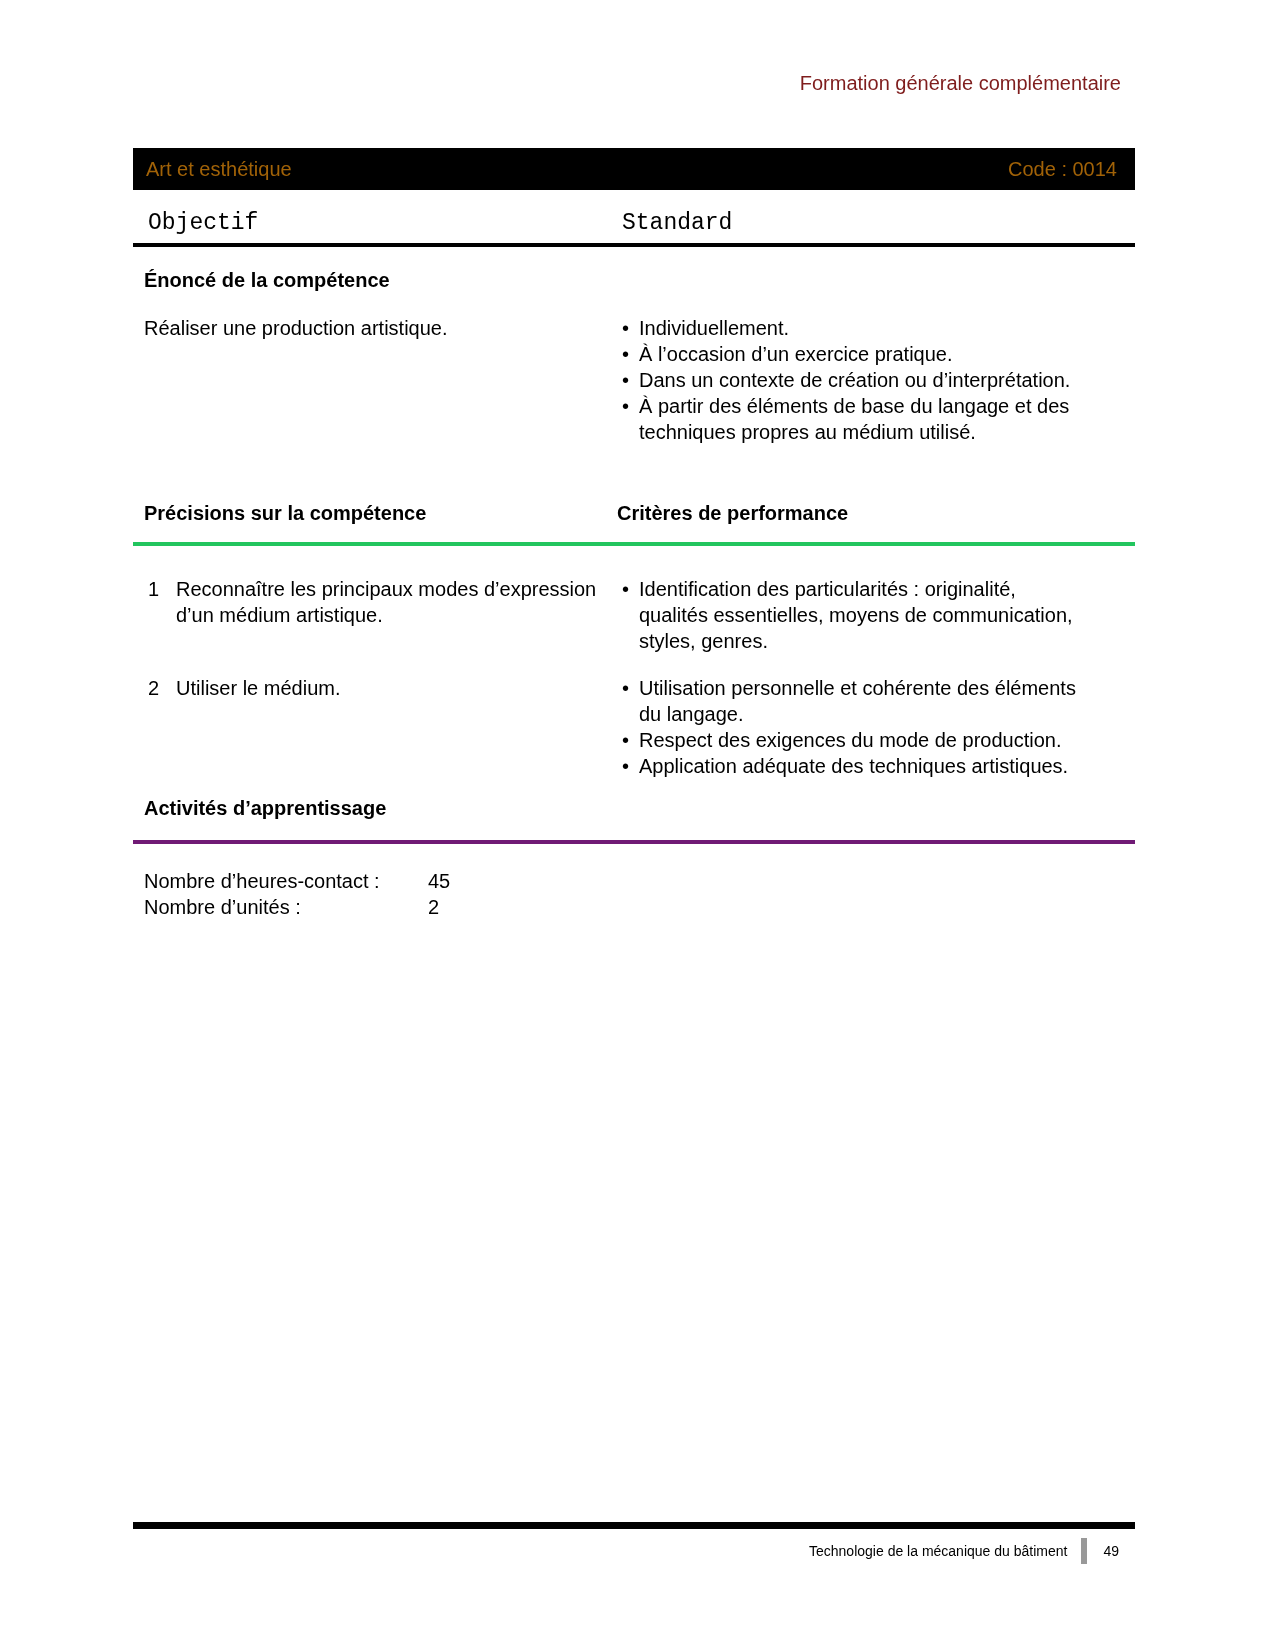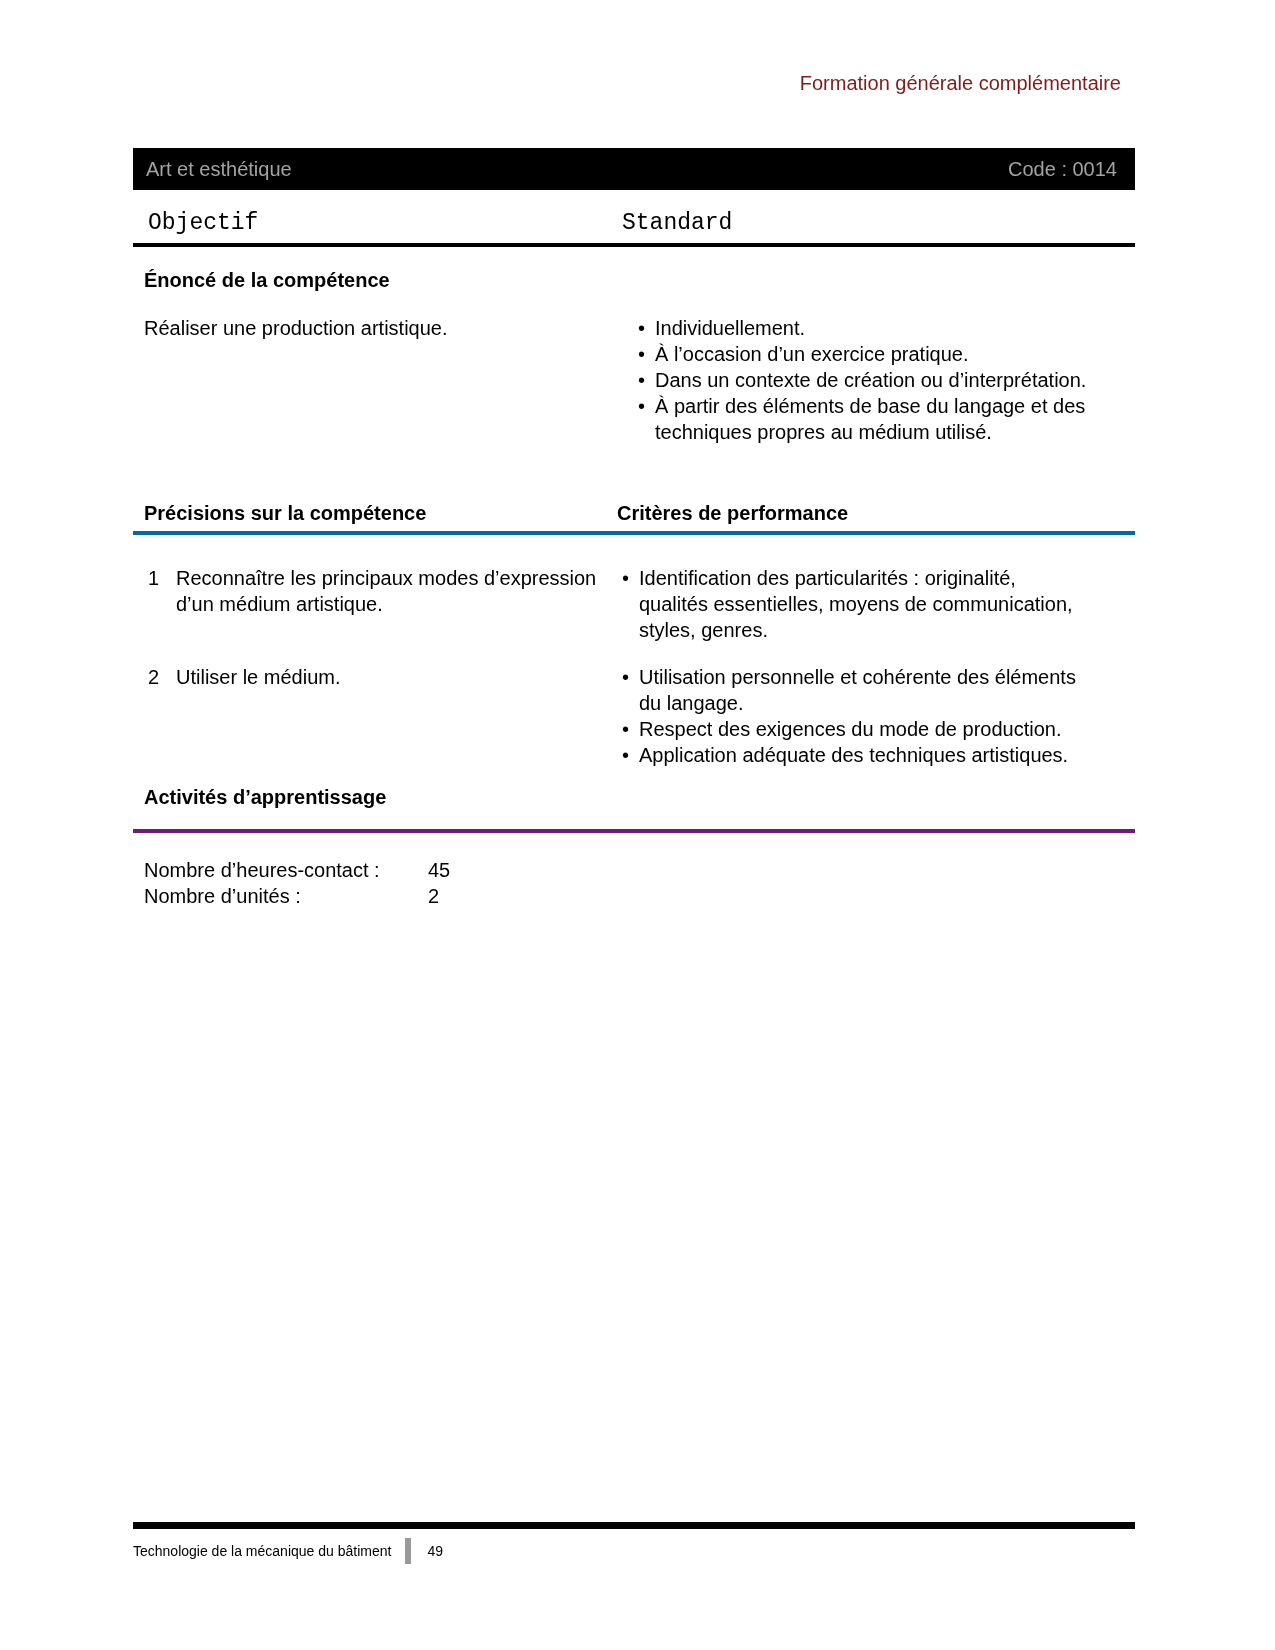--- a/index.html
+++ b/index.html
@@ -21,21 +21,21 @@
     width: 1002px;
   }
   .running-header {
     text-align: right;
     color: #7f1d1d;
     padding-right: 14px;
     margin-bottom: 52px;
   }
   .title-bar {
     background: #000;
-    color: #a3a3a3;
+    color: #a16207;
     height: 42px;
     display: flex;
     align-items: center;
     justify-content: space-between;
     padding: 0 18px 0 13px;
     box-sizing: border-box;
   }
   .col-heads {
     display: grid;
     grid-template-columns: 484px 1fr;
@@ -50,25 +50,25 @@
   .row {
     display: grid;
     grid-template-columns: 484px 1fr;
     align-items: start;
   }
   .sec-head { font-weight: bold; }
   .heads-a { margin-top: 20px; }
   .heads-a .sec-head.l { padding-left: 11px; }
   .heads-b {
     margin-top: 55px;
-    padding-bottom: 5px;
-    border-bottom: 4px solid #0369a1;
+    padding-bottom: 16px;
+    border-bottom: 4px solid #22c55e;
   }
   .heads-b .sec-head.l { padding-left: 11px; }
-  .body-a { margin-top: 22px; gap: 16px; }
+  .body-a { margin-top: 22px; }
   .statement { margin: 0; padding-left: 11px; }
   ul.bullets {
     list-style: none;
     margin: 0;
     padding: 0 0 0 5px;
   }
   ul.bullets li {
     position: relative;
     padding-left: 17px;
     white-space: pre-line;
@@ -99,20 +99,21 @@
   .field-label { display: inline-block; width: 284px; }
   .footer {
     position: absolute;
     left: 133px;
     top: 1522px;
     width: 1002px;
   }
   .footer-bar { height: 7px; background: #000; }
   .footer-line {
     display: flex;
+    justify-content: flex-end;
     align-items: center;
     margin-top: 9px;
     padding-right: 16px;
     font-size: 14px;
     line-height: 16px;
   }
   .footer-divider {
     width: 6px;
     height: 26px;
     background: #999;

